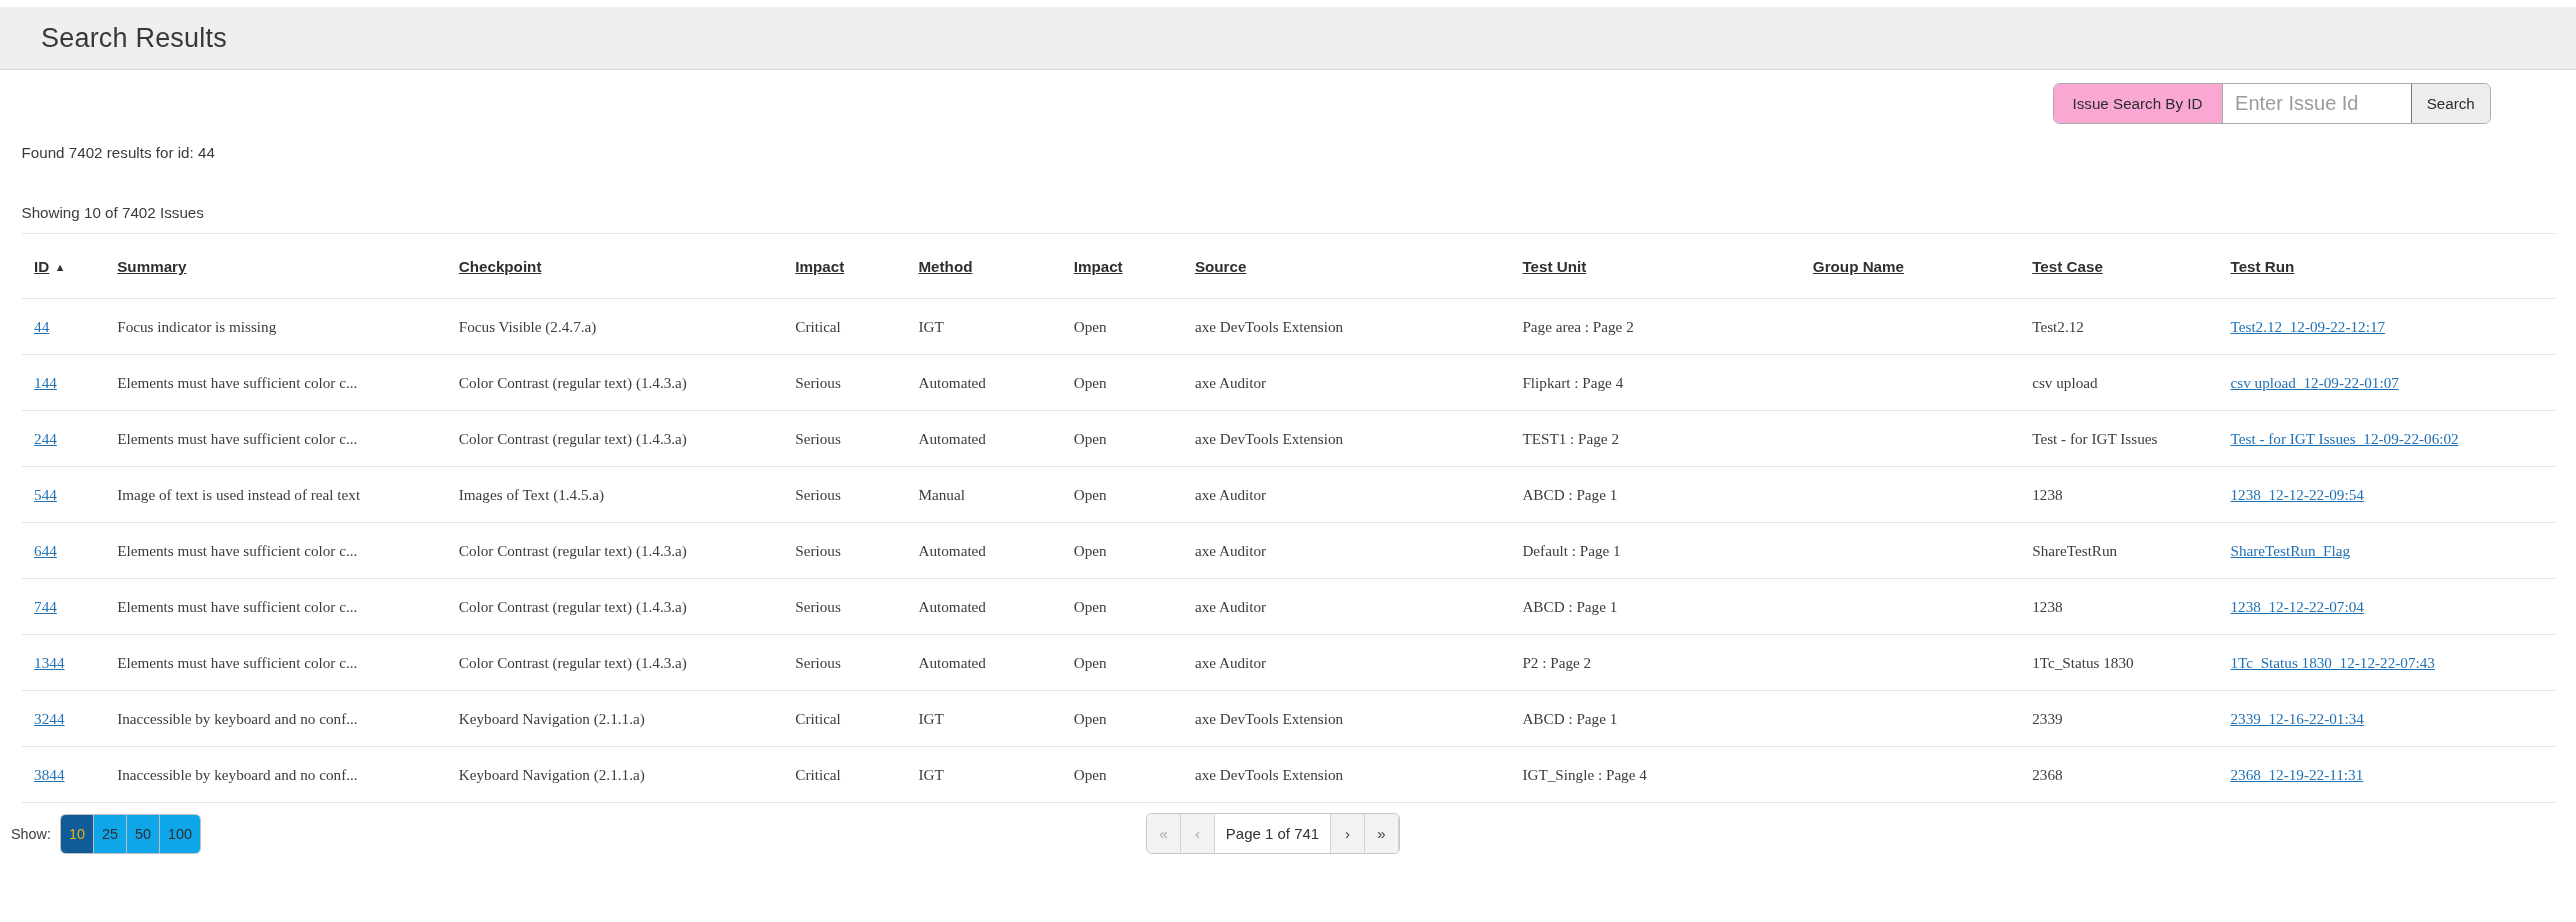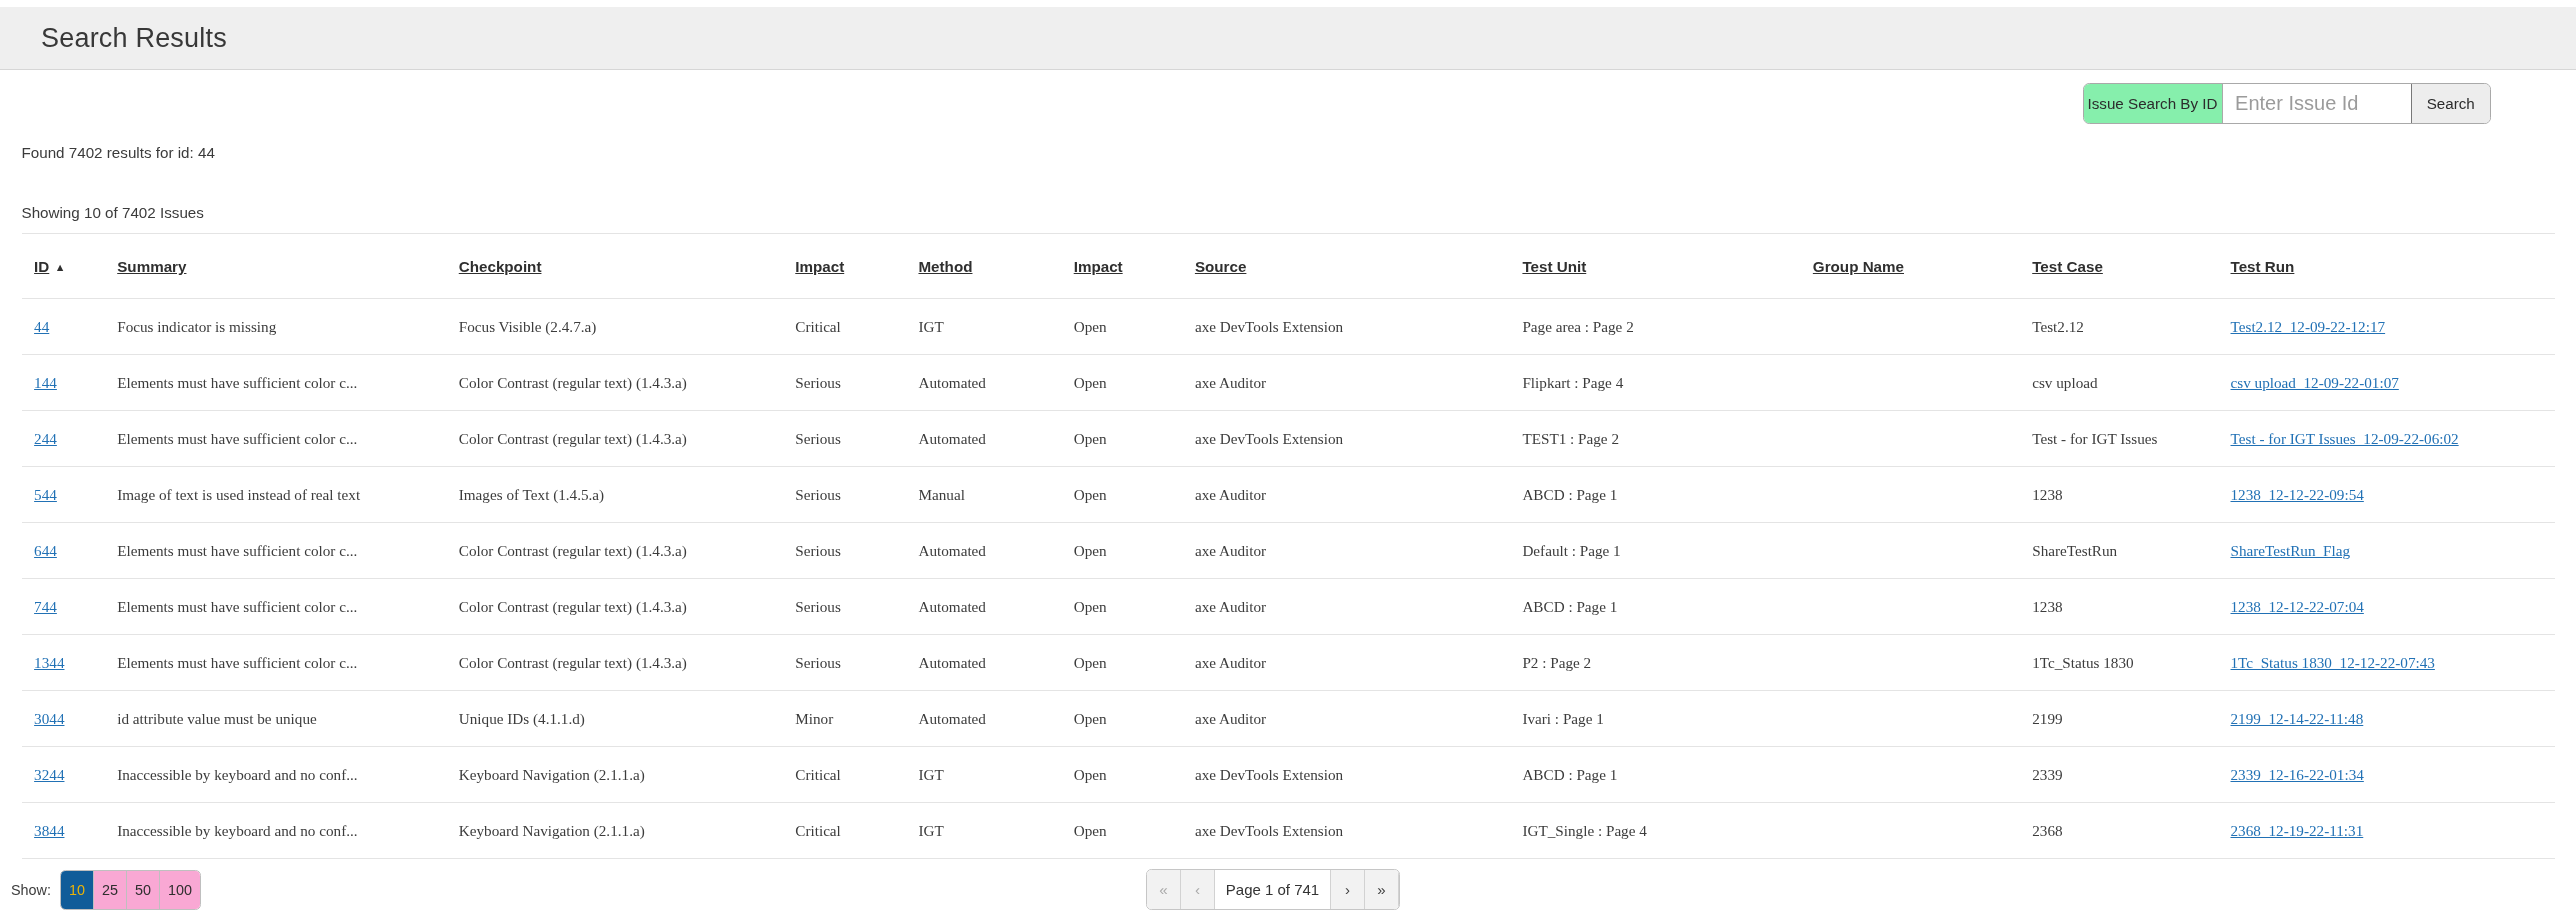--- a/index.html
+++ b/index.html
@@ -10,21 +10,21 @@
   .titlebar {
     height:63px; background:#efefef; border-bottom:0.9px solid #d6d6d6;
     display:flex; align-items:center; padding-left:41px;
     font-size:27px; color:#383838; letter-spacing:0.2px;
   }
 
   
   .search-row { display:flex; justify-content:flex-end; padding-right:85px; margin-top:12.6px; }
   .igroup { display:flex; height:41px; border:0.9px solid #a9a9a9; border-radius:6.3px; overflow:hidden; background:#fff; }
   .igroup .ig-label {
-    background:#86efac; display:flex; align-items:center; padding:0 4px;
+    background:#f9a8d4; display:flex; align-items:center; padding:0 19px;
     font-size:15.2px; color:#2c2c2c; border-right:0.9px solid #a9a9a9; white-space:nowrap;
   }
   .igroup input {
     border:none; outline:none; width:188px; padding:0 12.6px; font-size:20px;
     font-family:"Liberation Sans", sans-serif; color:#333;
   }
   .igroup input::placeholder { color:#9b9b9b; }
   .igroup .ig-btn {
     background:#ededed; border:none; border-left:1.8px solid #787878; padding:0 15.2px;
     font-size:15.2px; color:#2c2c2c; cursor:pointer; font-family:"Liberation Sans", sans-serif;
@@ -42,21 +42,21 @@
   th .col-link { font-weight:bold; text-decoration:underline; color:#2f2f2f; cursor:pointer; }
   th .sort-arrow { font-size:10.8px; margin-left:5.4px; color:#2f2f2f; text-decoration:none; display:inline-block; vertical-align:0.9px; }
   td { font-size:15.2px; color:#3c3c3c; padding-left:12.6px; white-space:nowrap; overflow:hidden; text-overflow:ellipsis; }
   td a { color:var(--link,#2171b5); text-decoration:underline; cursor:pointer; }
 
   
   .bottombar { position:relative; margin-top:10px; padding-left:11px; display:flex; align-items:center; height:41px; }
   .show-label { font-size:14.4px; margin-right:9px; color:#3b3b3b; }
   .sizegrp { display:inline-flex; height:40px; border:0.9px solid #bfbfbf; border-radius:5.4px; overflow:hidden; }
   .size-btn {
-    min-width:30px; padding:0 8px; background:#f9a8d4; border:none; border-left:0.9px solid #bfbfbf;
+    min-width:30px; padding:0 8px; background:#0ea5e9; border:none; border-left:0.9px solid #bfbfbf;
     font-size:14.4px; color:#2e2e2e; cursor:pointer; font-family:"Liberation Sans", sans-serif;
   }
   .size-btn:first-child { border-left:none; }
   .size-btn.active { background:var(--active-size-bg,#105c99); color:#eab308; }
 
   .pager { position:absolute; left:1146px; top:0; display:inline-flex; height:41px; border:0.9px solid #c6c6c6; border-radius:5.4px; overflow:hidden; }
   .pg-btn {
     width:34px; background:#f2f2f2; border:none; border-right:0.9px solid #d2d2d2;
     font-size:15.2px; color:#3f3f3f; cursor:pointer; font-family:"Liberation Sans", sans-serif;
   }
@@ -197,33 +197,20 @@
           <td>Serious</td>
           <td>Automated</td>
           <td>Open</td>
           <td>axe Auditor</td>
           <td>P2 : Page 2</td>
           <td></td>
           <td>1Tc_Status 1830</td>
           <td><a href="#">1Tc_Status 1830_12-12-22-07:43</a></td>
         </tr>
         <tr>
-          <td><a href="#">3044</a></td>
-          <td>id attribute value must be unique</td>
-          <td>Unique IDs (4.1.1.d)</td>
-          <td>Minor</td>
-          <td>Automated</td>
-          <td>Open</td>
-          <td>axe Auditor</td>
-          <td>Ivari : Page 1</td>
-          <td></td>
-          <td>2199</td>
-          <td><a href="#">2199_12-14-22-11:48</a></td>
-        </tr>
-        <tr>
           <td><a href="#">3244</a></td>
           <td>Inaccessible by keyboard and no conf...</td>
           <td>Keyboard Navigation (2.1.1.a)</td>
           <td>Critical</td>
           <td>IGT</td>
           <td>Open</td>
           <td>axe DevTools Extension</td>
           <td>ABCD : Page 1</td>
           <td></td>
           <td>2339</td>

